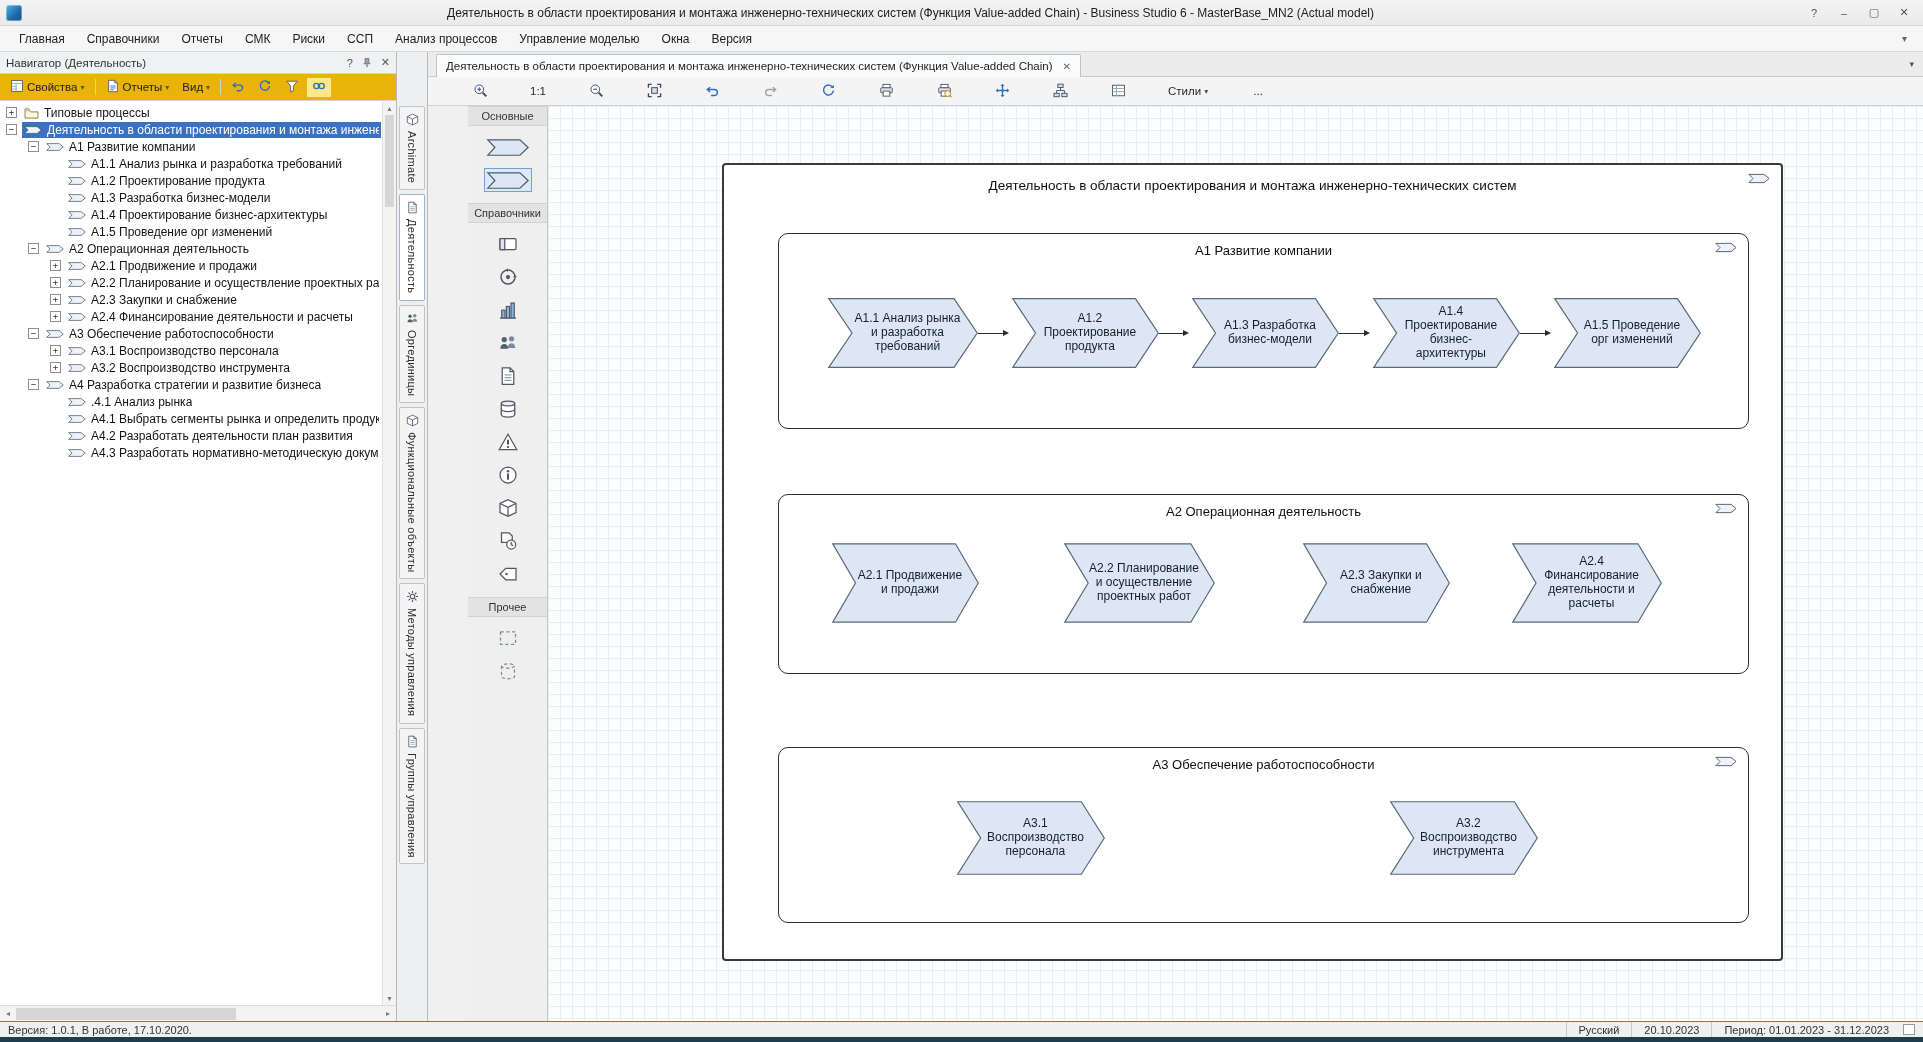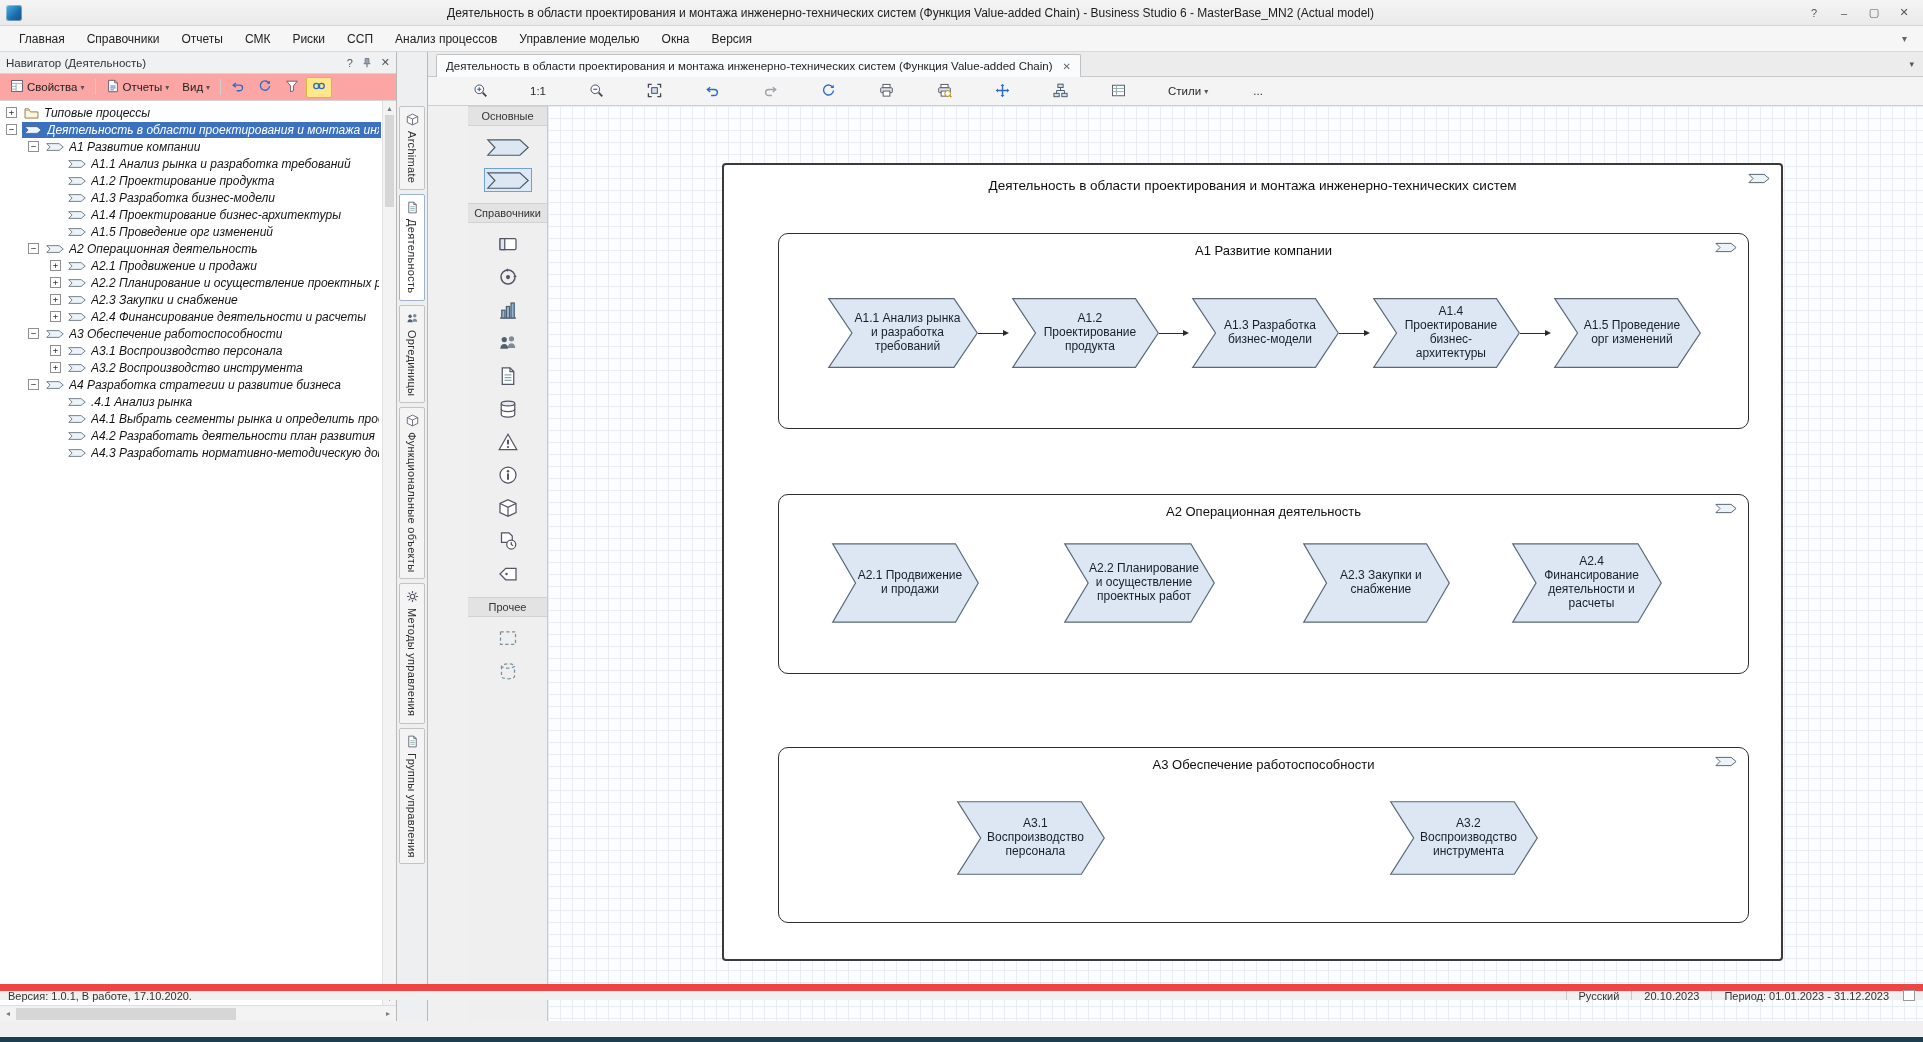--- a/index.html
+++ b/index.html
@@ -26,40 +26,40 @@
   .menubar-caret { margin-left:auto; color:#666; font-size:10px; padding:0 8px; }
 
   
   .navigator { position:absolute; left:0; top:52px; width:397px; height:969px; background:#fff;
     border-right:1px solid #b9b9b9; display:flex; flex-direction:column; }
   .nav-header { height:22px; flex:none; background:#eff1f3; border-bottom:1px solid #d4d4d4;
     display:flex; align-items:center; padding:0 6px; font-size:11.5px; color:#333; }
   .nav-header-btns { margin-left:auto; display:flex; align-items:center; gap:8px; color:#555; font-size:11px; }
   .hdr-btn { display:flex; align-items:center; }
   .hdr-btn svg { width:12px; height:12px; }
-  .nav-toolbar { height:27px; flex:none; background:#fca5a5; border-bottom:1px solid #d4d4d4;
+  .nav-toolbar { height:27px; flex:none; background:#eab308; border-bottom:1px solid #d4d4d4;
     display:flex; align-items:center; padding:0 4px; gap:1px; font-size:11.5px; }
   .ntb-btn { height:21px; display:flex; align-items:center; gap:3px; padding:0 5px; border-radius:2px;
     color:#222; border:1px solid transparent; white-space:nowrap; }
   .ntb-btn svg { width:14px; height:14px; }
   .ntb-btn .caret { font-size:8px; color:#555; }
   .ntb-btn.active { background:#ffe88a; border:1px solid #d6b83d; }
   .ntb-sep { width:1px; height:16px; background:#d0d0d0; margin:0 3px; }
 
   .nav-tree { flex:1; min-height:0; position:relative; overflow:hidden; padding:3px 15px 0 2px; background:#fff; }
   .tree-row { display:flex; align-items:center; height:17px; white-space:nowrap; font-size:12px; color:#141414; }
   .indent { flex:none; display:inline-block; }
   .expander { flex:none; width:11px; height:11px; border:1px solid #8f8f8f; background:#fff; color:#333;
     font-size:9px; line-height:9px; text-align:center; margin-right:5px; font-family:"DejaVu Sans Mono",monospace; }
   .expander.none { border-color:transparent; background:transparent; }
   .zone { display:inline-flex; align-items:center; min-width:0; padding:1px 2px; }
   .tree-icon { flex:none; display:flex; margin-right:5px; }
   .tree-icon svg { width:18px; height:10px; }
   .tree-icon.folder svg { width:15px; height:12px; }
-  .tree-label { overflow:hidden;font-style:italic; }
+  .tree-label { overflow:hidden; }
   .tree-row.selected .zone { background:#3a71c1; color:#fff; flex:1; }
 
   .vscroll { position:absolute; right:0; top:0; bottom:0; width:14px; background:#f3f3f3;
     border-left:1px solid #e2e2e2; display:flex; flex-direction:column; align-items:stretch; }
   .sb-btn { flex:none; height:14px; display:flex; align-items:center; justify-content:center;
     font-size:7px; color:#7a7a7a; }
   .vthumb { flex:none; height:92px; margin:0 2px; background:#d6d6d6; }
   .sb-bottom { margin-top:auto; }
   .nav-hscroll { flex:none; height:16px; background:#f3f3f3; border-top:1px solid #ddd;
     display:flex; align-items:center; }
@@ -125,22 +125,22 @@
   .vac svg.vac-poly { position:absolute; left:0; top:0; width:100%; height:100%; overflow:visible; }
   .vac-poly polygon { fill:#dce7f3; stroke:#5a6878; stroke-width:1.2; }
   .vac-label { position:absolute; left:15%; right:9%; top:0; bottom:0; display:flex;
     align-items:center; justify-content:center; text-align:center; font-size:12px;
     line-height:1.15; color:#15202c; }
   .arrow { position:absolute; height:0; border-top:1.5px solid #2b2b2b; }
   .arrow::after { content:""; position:absolute; right:-6px; top:-4.3px;
     border:3.5px solid transparent; border-left:6px solid #2b2b2b; }
 
   
-  .statusbar { position:absolute; left:0; top:984px; width:100%; height:16px; background:#f0f0f0;
-    border-top:7px solid #ef4444; display:flex; align-items:center; font-size:11px; color:#333; }
+  .statusbar { position:absolute; left:0; top:1021px; width:100%; height:16px; background:#f0f0f0;
+    border-top:1px solid #ef4444; display:flex; align-items:center; font-size:11px; color:#333; }
   .status-left { padding:0 8px; white-space:nowrap; }
   .status-right { margin-left:auto; display:flex; align-items:center; height:100%; }
   .status-seg { border-left:1px solid #c9c9c9; padding:0 12px; height:100%;
     display:flex; align-items:center; white-space:nowrap; }
   .status-box { width:12px; height:11px; border:1px solid #9a9a9a; background:#fdfdfd; margin:0 8px 0 2px; }
   .bottombar { position:absolute; left:0; top:1037px; width:100%; height:5px; background:#1d3e4e; }
 </style>
 </head>
 <body>
 

